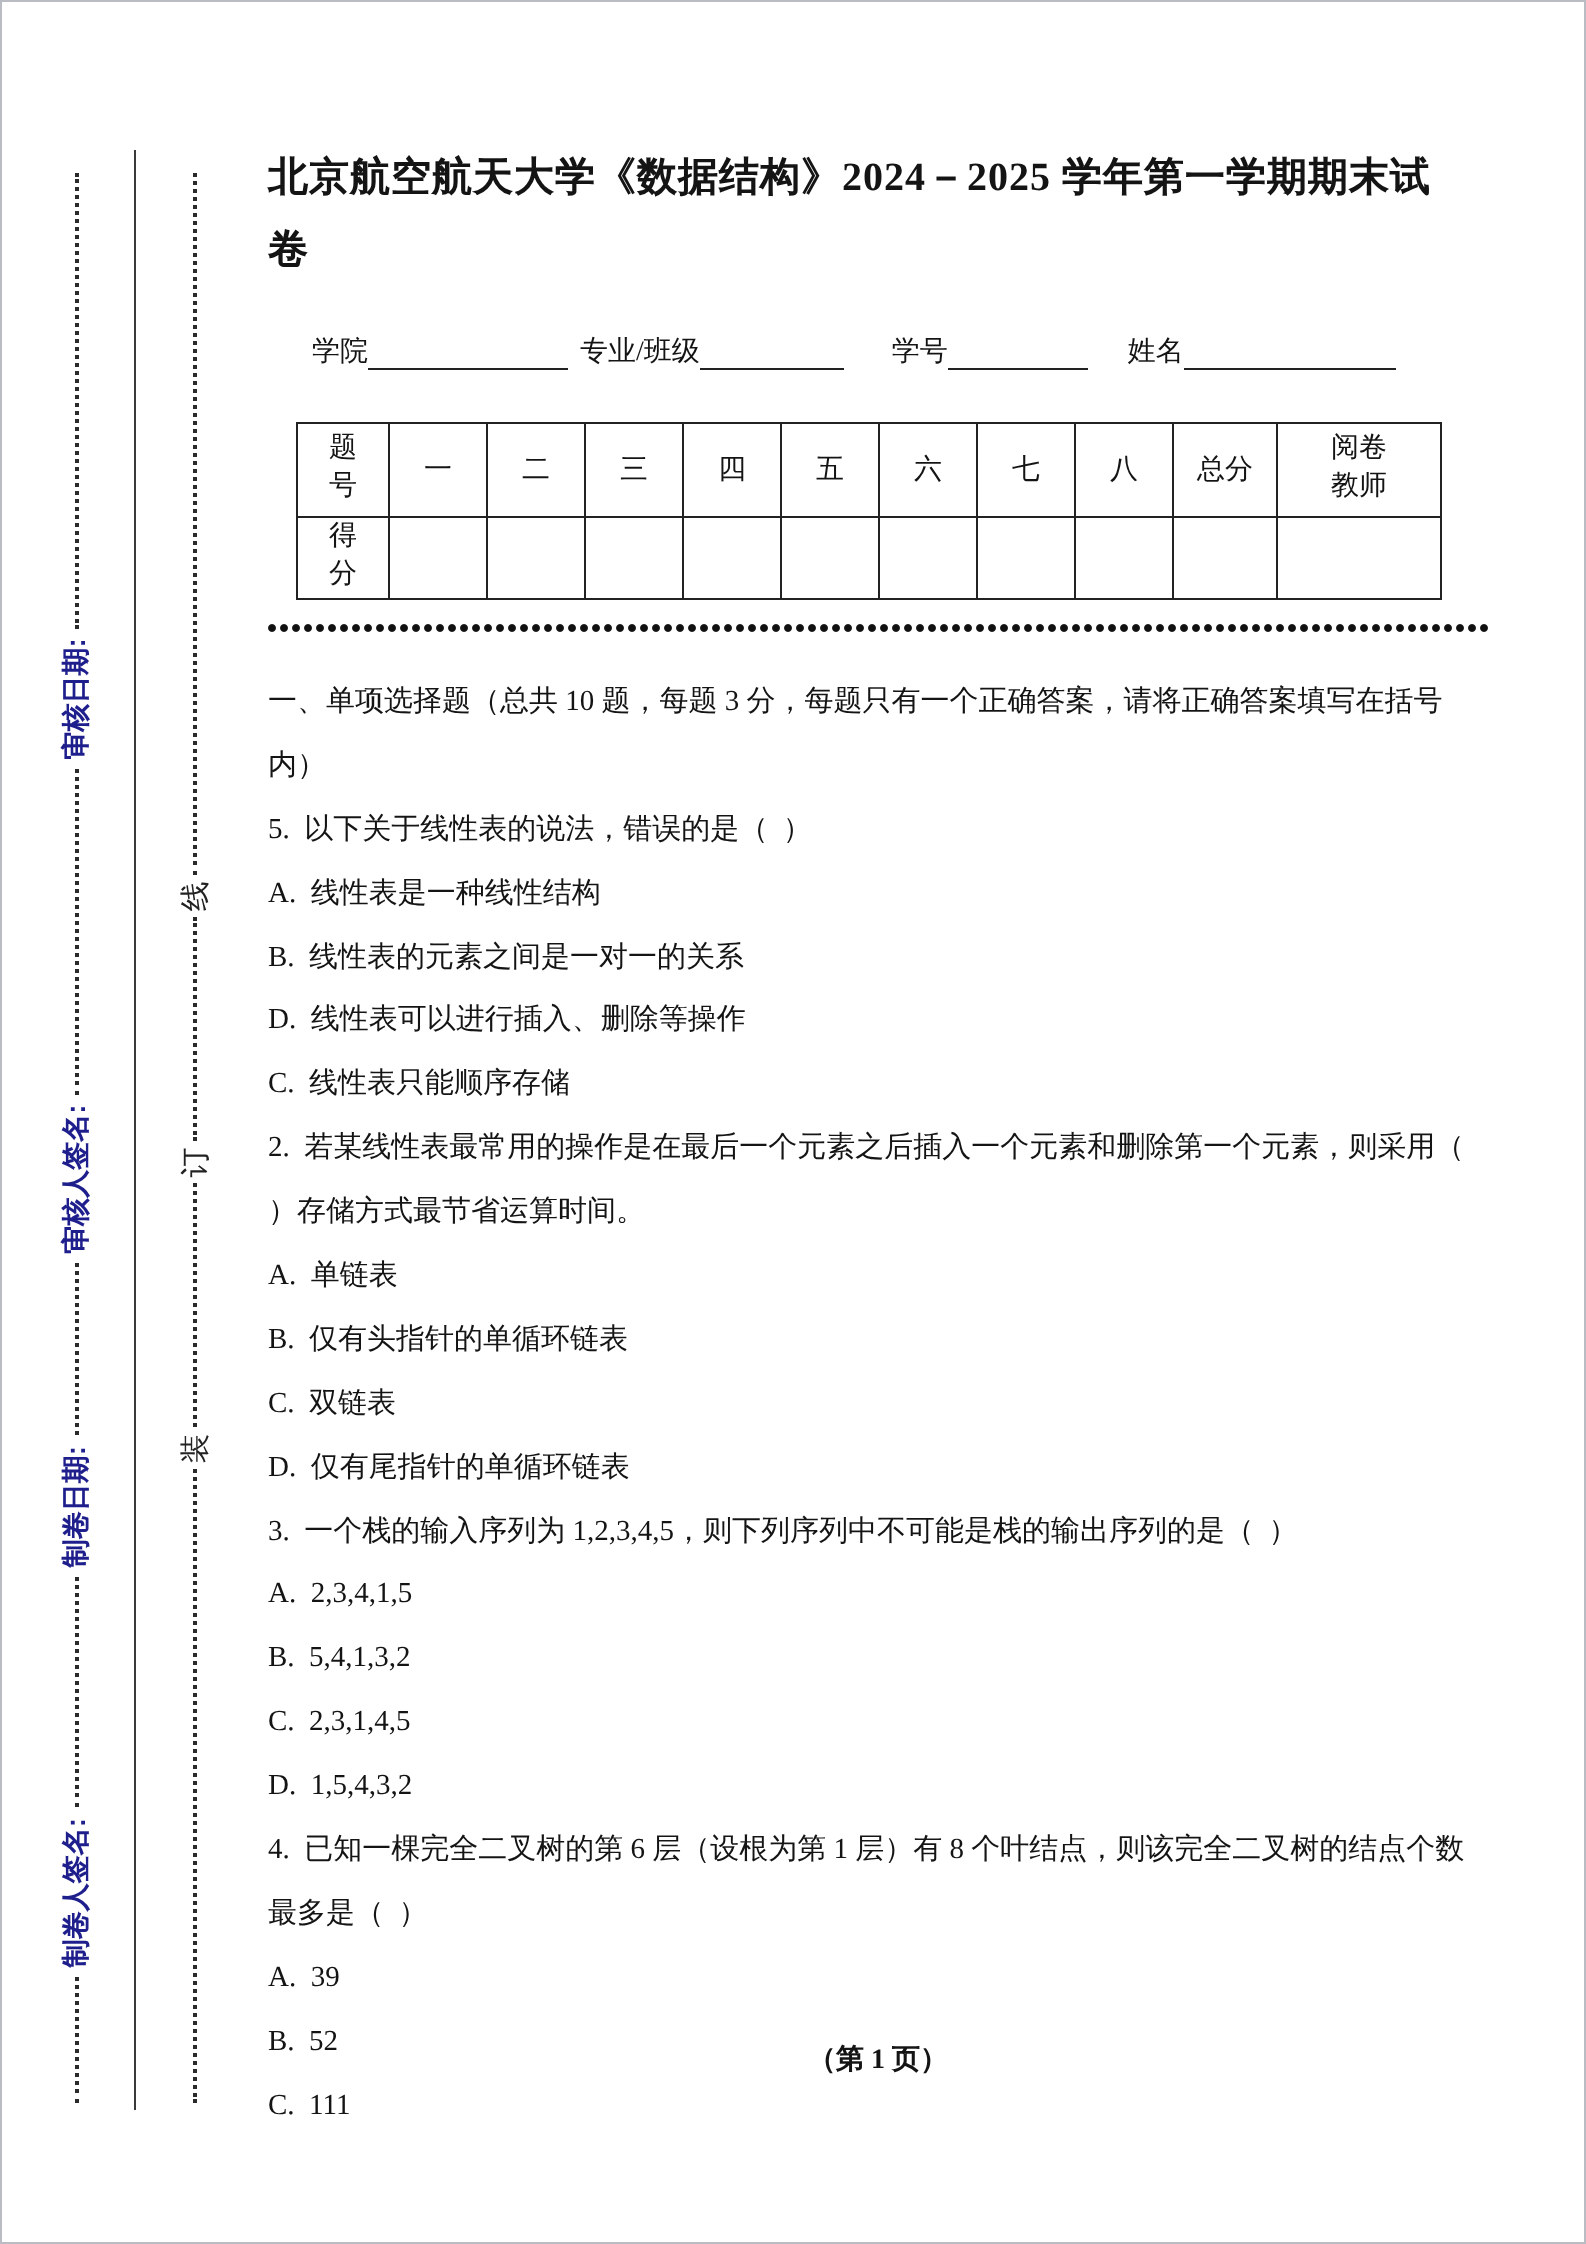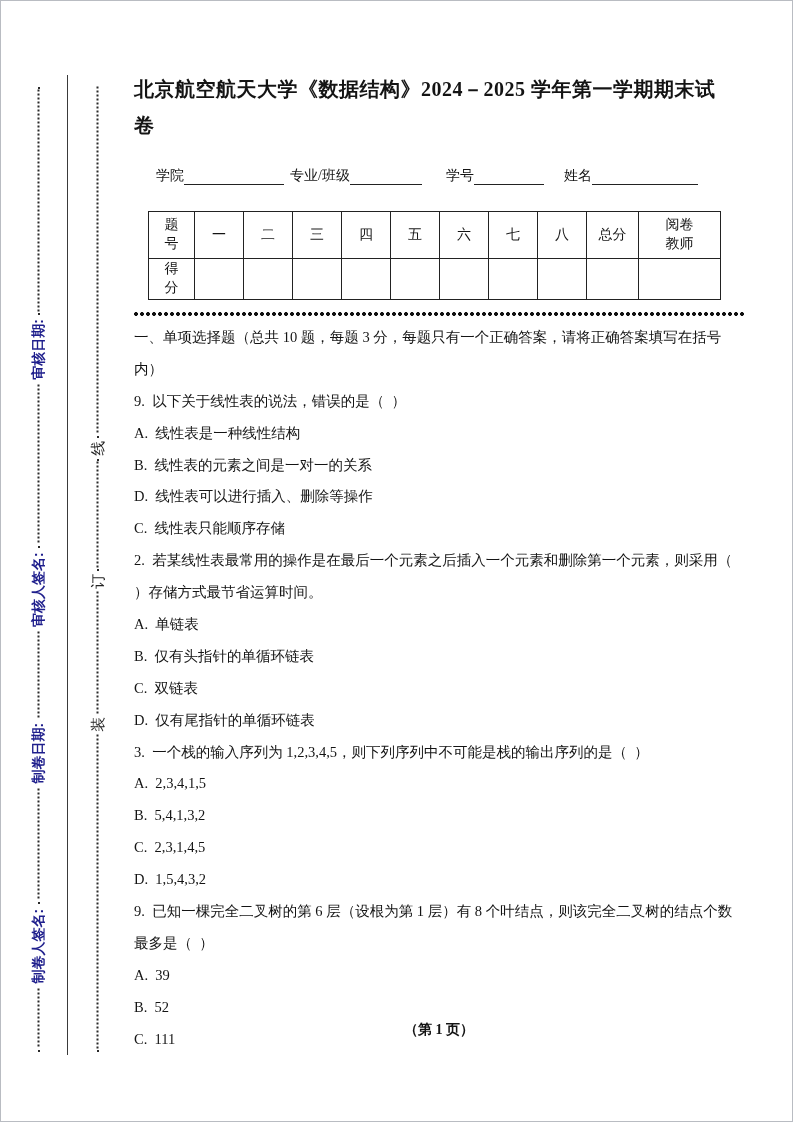--- a/index.html
+++ b/index.html
@@ -54,21 +54,21 @@
   tr.r2 td { height: 40px; }
   .stack2 { width: 18px; margin: 0 auto; line-height: 1.35; word-break: break-all; }
   .stack4 { width: 32px; margin: 0 auto; line-height: 1.35; word-break: break-all; }
 
   .dotted-sep {
     height: 4px; margin-top: 12px; width: 610px;
     background-image: radial-gradient(circle at 2px 2px, #111 1.7px, transparent 2.2px);
     background-size: 6px 4px; background-repeat: repeat-x;
   }
 
-  .body-text { margin-top: 6px; font-size: 14.5px; line-height: 2.2; }
+  .body-text { margin-top: 20px; font-size: 14.5px; line-height: 2.2; }
   .body-text p { margin: 0; white-space: pre-wrap; }
 
   .page-footer {
     position: absolute; left: 133px; top: 1020px; width: 610px;
     text-align: center; font-size: 14px; font-weight: bold;
   }
 </style>
 </head>
 <body>
 
@@ -167,39 +167,39 @@
         <td></td>
       </tr>
     </tbody>
       </table>
 
     <div class="dotted-sep"></div>
 
     <div class="body-text">
       <p>一、单项选择题（总共 10 题，每题 3 分，每题只有一个正确答案，请将正确答案填写在括号内）</p>
 
-      <p>9.  以下关于线性表的说法，错误的是（  ）</p>
+      <p>5.  以下关于线性表的说法，错误的是（  ）</p>
       <p>A.  线性表是一种线性结构</p>
       <p>B.  线性表的元素之间是一对一的关系</p>
       <p>D.  线性表可以进行插入、删除等操作</p>
       <p>C.  线性表只能顺序存储</p>
 
       <p>2.  若某线性表最常用的操作是在最后一个元素之后插入一个元素和删除第一个元素，则采用（  ）存储方式最节省运算时间。</p>
       <p>A.  单链表</p>
       <p>B.  仅有头指针的单循环链表</p>
       <p>C.  双链表</p>
       <p>D.  仅有尾指针的单循环链表</p>
 
       <p>3.  一个栈的输入序列为 1,2,3,4,5，则下列序列中不可能是栈的输出序列的是（  ）</p>
       <p>A.  2,3,4,1,5</p>
       <p>B.  5,4,1,3,2</p>
       <p>C.  2,3,1,4,5</p>
       <p>D.  1,5,4,3,2</p>
 
-      <p>9.  已知一棵完全二叉树的第 6 层（设根为第 1 层）有 8 个叶结点，则该完全二叉树的结点个数最多是（  ）</p>
+      <p>4.  已知一棵完全二叉树的第 6 层（设根为第 1 层）有 8 个叶结点，则该完全二叉树的结点个数最多是（  ）</p>
       <p>A.  39</p>
       <p>B.  52</p>
       <p>C.  111</p>
     </div>
 
   </div>
 
   <div class="page-footer">（第 1 页）</div>
 
 </div>

